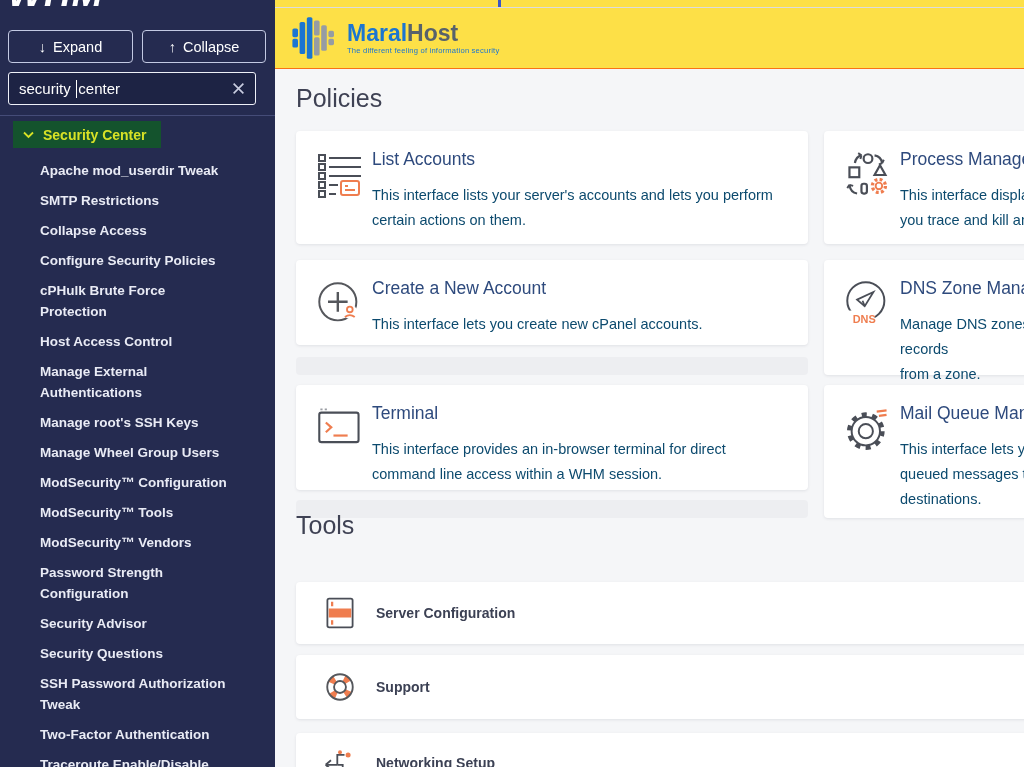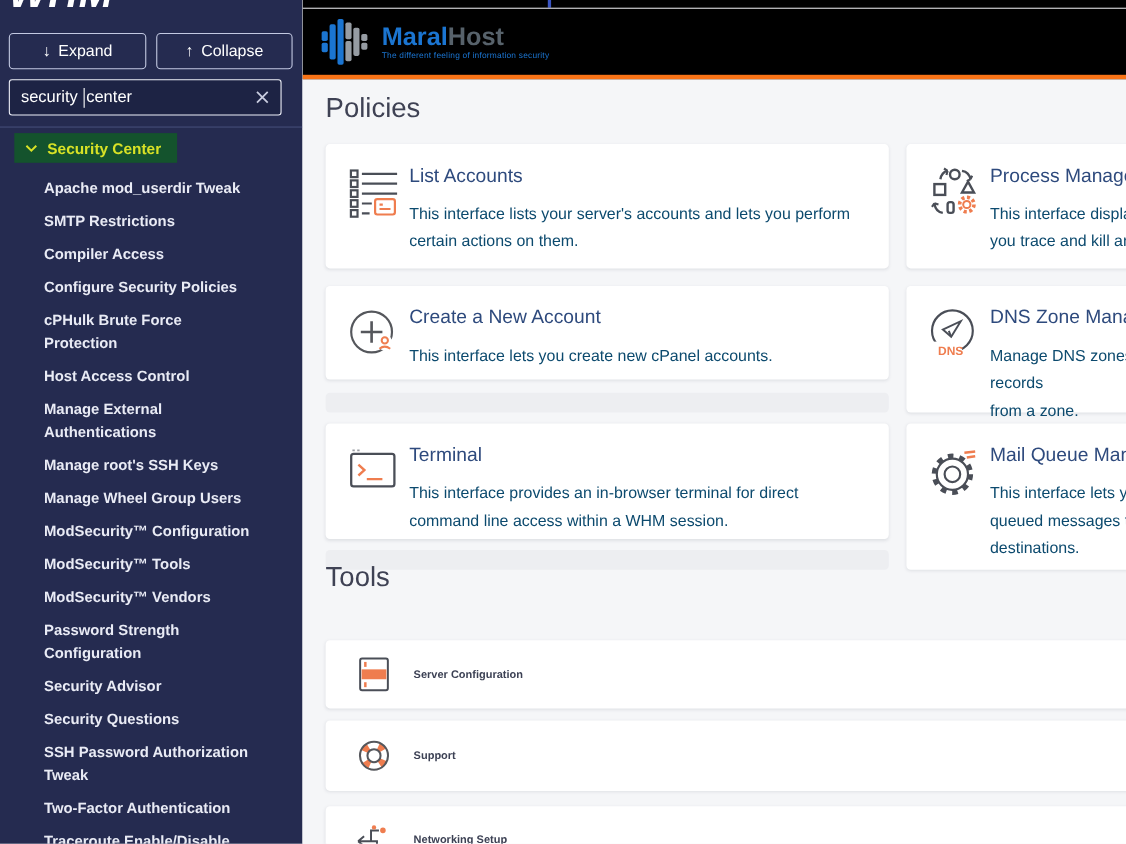--- a/index.html
+++ b/index.html
@@ -20,39 +20,39 @@
   .search-text{white-space:pre;}
   .caret{display:inline-block;width:1.5px;height:18px;background:#fff;vertical-align:middle;margin:0 1px;}
   .clear-x{margin-left:auto;display:flex;align-items:center;}
   .side-divider{position:absolute;left:0;top:115px;width:275px;height:1px;background:#454c78;}
   .section-head{position:absolute;left:13px;top:121px;height:27px;display:inline-flex;align-items:center;
     gap:9px;padding:0 15px 0 10px;background:#14532d;color:#d8e226;font-size:14px;font-weight:700;cursor:pointer;}
   .menu{position:absolute;left:0;top:155px;width:255px;list-style:none;margin:0;padding:0;font-weight:bold;}
   .menu li{padding:4.5px 27px 4.5px 40px;font-size:13.5px;line-height:21px;color:#e9ebf5;cursor:pointer;}
   
   .main{position:absolute;left:275px;top:0;width:749px;height:767px;background:#f5f6f8;overflow:hidden;}
-  .main-top{position:absolute;left:0;top:0;width:100%;height:68px;background:#000000;border-bottom:4px solid #f97316;}
+  .main-top{position:absolute;left:0;top:0;width:100%;height:68px;background:#fde047;border-bottom:1px solid #f97316;}
   .top-line{position:absolute;left:0;top:7px;width:100%;height:1px;background:#dcdce0;}
   .top-tick{position:absolute;left:223px;top:0;width:3px;height:7px;background:#3b55c4;}
   .brand{position:absolute;left:15px;top:13px;display:flex;align-items:center;gap:9px;}
   .brand-text .line1{font-size:23px;font-weight:700;line-height:24px;}
   .brand-maral{color:#1b75d1;}
   .brand-host{color:#57626b;}
   .brand-tag{font-size:7.6px;color:#1b75d1;letter-spacing:.2px;margin-top:1px;}
   .h-section{position:absolute;left:21px;font-size:25px;color:#3f4254;font-weight:400;}
   .card{position:absolute;width:512px;background:#fff;border-radius:4px;
     box-shadow:0 1px 3px rgba(40,50,70,.10);box-sizing:border-box;cursor:pointer;}
   .card-icon{position:absolute;left:20px;top:20px;width:48px;height:48px;}
   .card-title{position:absolute;left:76px;top:18px;font-size:17.5px;font-weight:400;color:#2e4a7d;}
   .card-desc{position:absolute;left:76px;top:52px;right:18px;font-size:14.5px;color:#0c4a6e;line-height:25px;}
   .ghost-bar{position:absolute;left:21px;width:512px;height:18px;background:#edeef1;border-radius:4px;}
   .tool-row{position:absolute;left:21px;width:1260px;background:#fff;border-radius:4px;
     box-shadow:0 1px 3px rgba(40,50,70,.10);display:flex;align-items:center;cursor:pointer;}
   .tool-icon{margin-left:24px;width:40px;height:40px;display:flex;align-items:center;justify-content:center;}
-  .tool-label{margin-left:16px;font-size:10px;font-weight:700;color:#3c4154;}
+  .tool-label{margin-left:16px;font-size:14px;font-weight:700;color:#3c4154;}
 </style>
 </head>
 <body>
 
 <div class="sidebar">
   <div class="whm-logo">
     <span>WHM</span>
   </div>
 
   <div class="side-btn btn-expand">
@@ -80,21 +80,21 @@
   <div class="section-head">
     <svg width="11" height="8" viewBox="0 0 11 8">
         <polyline points="1,1.5 5.5,6 10,1.5" fill="none" stroke="#d8e226" stroke-width="1.8"></polyline>
       </svg>
     <span>Security Center</span>
   </div>
 
   <ul class="menu">
     <li>Apache mod_userdir Tweak</li>
     <li>SMTP Restrictions</li>
-    <li>Compiler Access</li>
+    <li>Collapse Access</li>
     <li>Configure Security Policies</li>
     <li>cPHulk Brute Force Protection</li>
     <li>Host Access Control</li>
     <li>Manage External Authentications</li>
     <li>Manage root's SSH Keys</li>
     <li>Manage Wheel Group Users</li>
     <li>ModSecurity™ Configuration</li>
     <li>ModSecurity™ Tools</li>
     <li>ModSecurity™ Vendors</li>
     <li>Password Strength Configuration</li>

